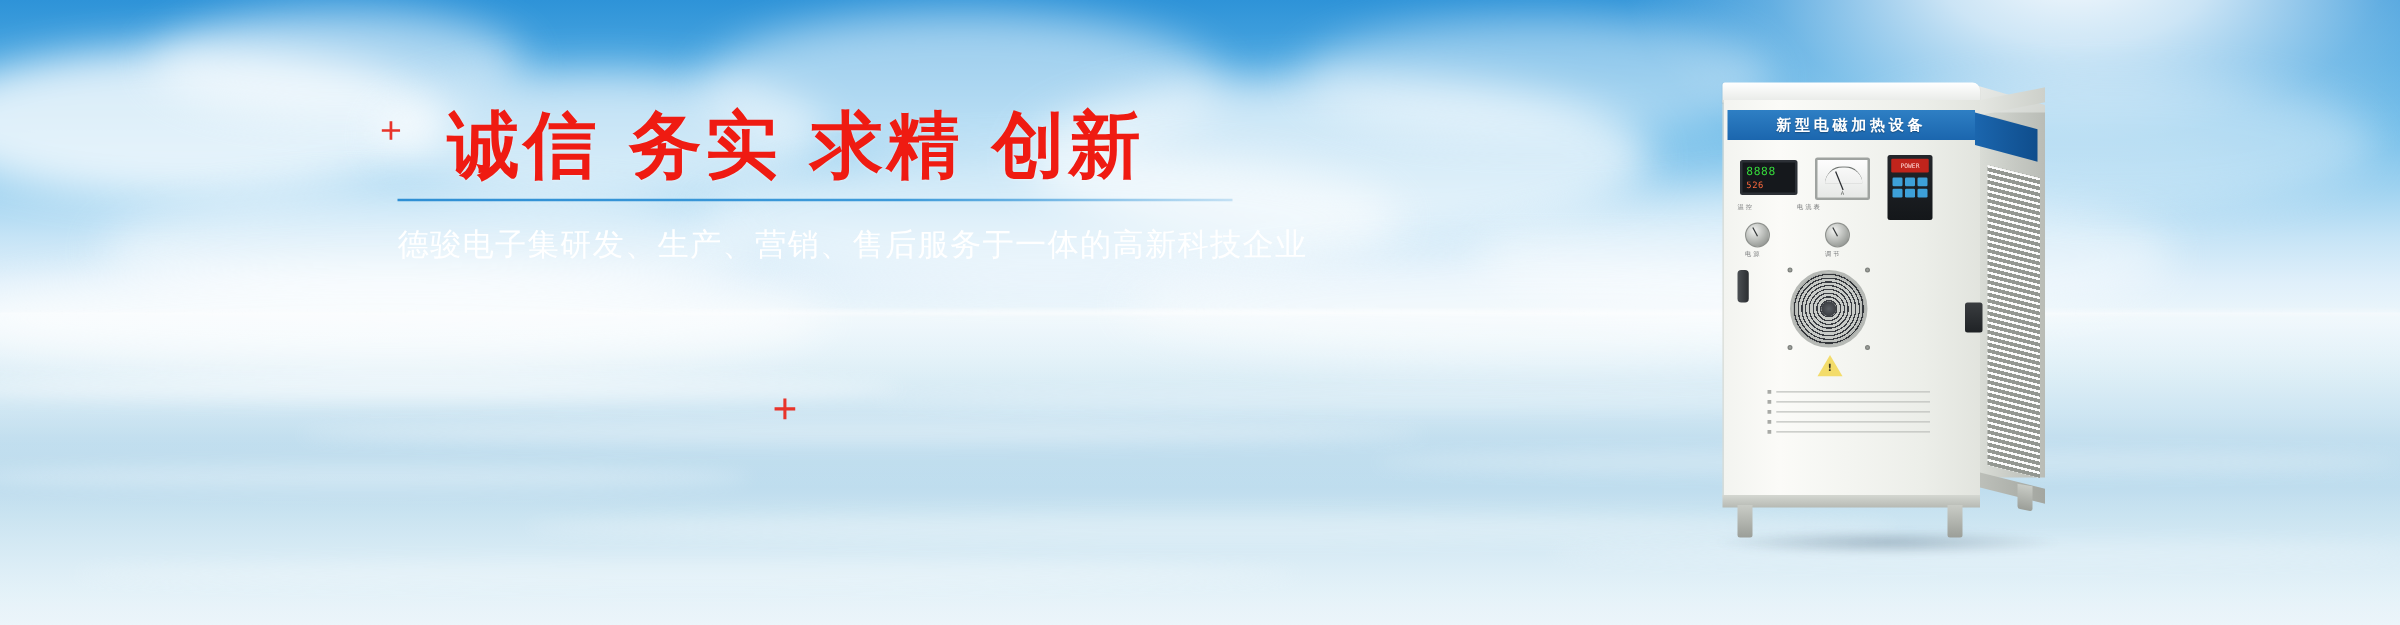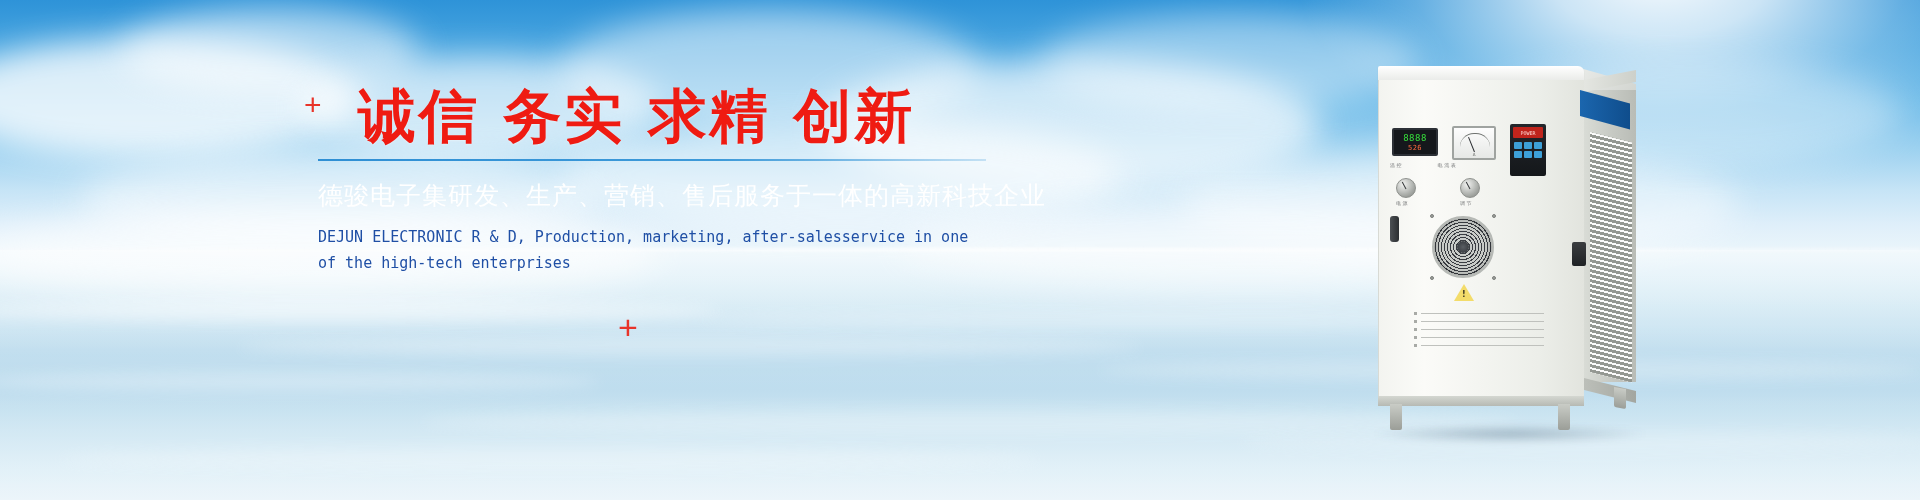--- a/index.html
+++ b/index.html
@@ -141,21 +141,21 @@
   }
 
   
   .m-digital {
     position:absolute; left:16px; top:62px; width:46px; height:28px;
     background:#15181c; border:2px solid #2c3036; border-radius:2px;
     padding:3px;
   }
   .m-digital .seg {
     color:#37e03c; font-size:9px; font-family:"DejaVu Sans Mono", monospace;
-    letter-spacing:.5px; text-align:center; line-height:10px;
+    letter-spacing:.5px; line-height:10px;
   }
   .m-digital .seg2 { color:#ff6a3d; font-size:7px; }
   .m-gauge {
     position:absolute; left:76px; top:60px; width:44px; height:34px;
     background:linear-gradient(to bottom,#fdfdfd,#e6e8e6);
     border:2px solid #9fa3a0; border-radius:2px;
   }
   .m-gauge .needle {
     position:absolute; left:50%; bottom:6px; width:1px; height:16px;
     background:#2a2d31; transform-origin:bottom center; transform:rotate(-22deg);
@@ -308,36 +308,35 @@
   <div class="wv w7"></div>
   <div class="wv w8"></div>
 
   <div class="plus plus-a">+</div>
   <div class="plus plus-b">+</div>
 
   <div class="copy">
     <div class="headline">诚信 务实 求精 创新</div>
     <div class="rule"></div>
     <div class="desc-cn">德骏电子集研发、生产、营销、售后服务于一体的高新科技企业</div>
-    <div class="desc-en">
-      <div>DEJUN ELECTRONIC R &amp; D, Production, marketing, after-salesservice in one</div>
-      <div>of the high-tech enterprises</div>
-    </div>
   </div>
 
   <div class="m-shadow"></div>
   <div class="machine">
     <div class="m-topside"></div>
     <div class="m-topcap"></div>
     <div class="m-side"></div>
     <div class="m-vent"></div>
     <div class="m-sidebtn"></div>
     <div class="m-front"></div>
 
     <div class="m-plate-side"></div>
+    <div class="m-plate">
+      <span>新型电磁加热设备</span>
+    </div>
 
     <div class="m-digital">
       <div class="seg">8888</div>
       <div class="seg seg2">526</div>
     </div>
 
     <div class="m-gauge">
       <div class="arc"></div>
       <div class="needle"></div>
       <div class="lbl">A</div>

